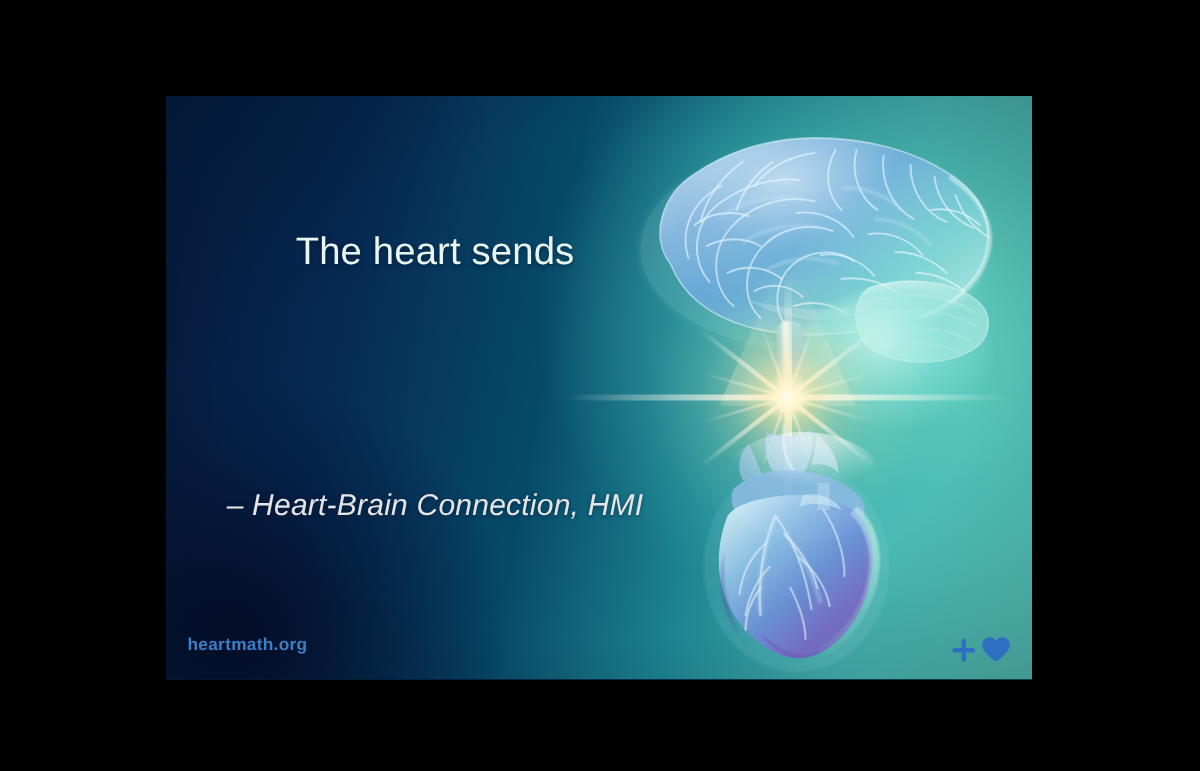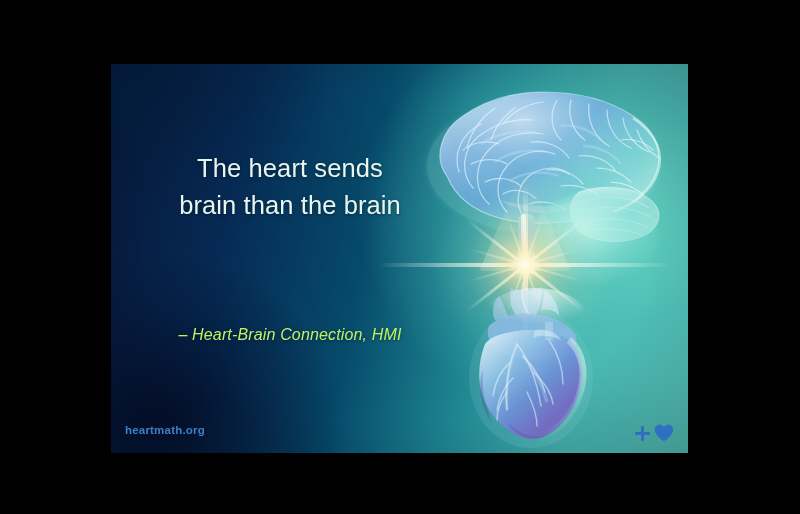--- a/index.html
+++ b/index.html
@@ -179,24 +179,24 @@
     text-shadow: 0 1px 3px rgba(0,20,40,0.55);
   }
   .quote-line { display: block; }
 
   .attribution {
     position: absolute;
     left: 14px;
     top: 262px;
     width: 330px;
     text-align: center;
-    color: #bef264;
+    color: #e5e5e5;
     font-family: "Liberation Sans", sans-serif;
     font-style: italic;
-    font-size: 16px;
+    font-size: 20px;
     letter-spacing: 0.15px;
     text-shadow: 0 1px 3px rgba(0,20,40,0.5);
   }
 
   .site-url {
     position: absolute;
     left: 14px;
     bottom: 17px;
     color: #3b7fc6;
     font-family: "Liberation Sans", sans-serif;
@@ -422,21 +422,20 @@
           <path d="M74 48 C84 46 96 50 100 58 C92 54 80 52 72 56 Z" fill="#e6f6fb" opacity="0.45"></path>
           <path d="M84 40 L92 40 L92 58 L84 58 Z" fill="#dff1fa" opacity="0.30"></path>
 
           <path d="M22 86 C16 106 20 128 32 142 C24 124 20 104 22 86 Z" fill="#4e4fa0" opacity="0.35" filter="url(#hBlur)"></path>
         </svg>
       </div>
     </div>
 
     <div class="quote">
       <span class="quote-line">The heart sends</span>
-      <span class="quote-line">brain than the brain</span>
     </div>
 
     <div class="attribution">– Heart-Brain Connection, HMI</div>
 
     <div class="site-url">heartmath.org</div>
 
     <div class="logo">
       <span class="logo-plus"></span>
       <span>
         <svg class="logo-heart-svg" width="20" height="18" viewBox="0 0 20 18" xmlns="http://www.w3.org/2000/svg">

